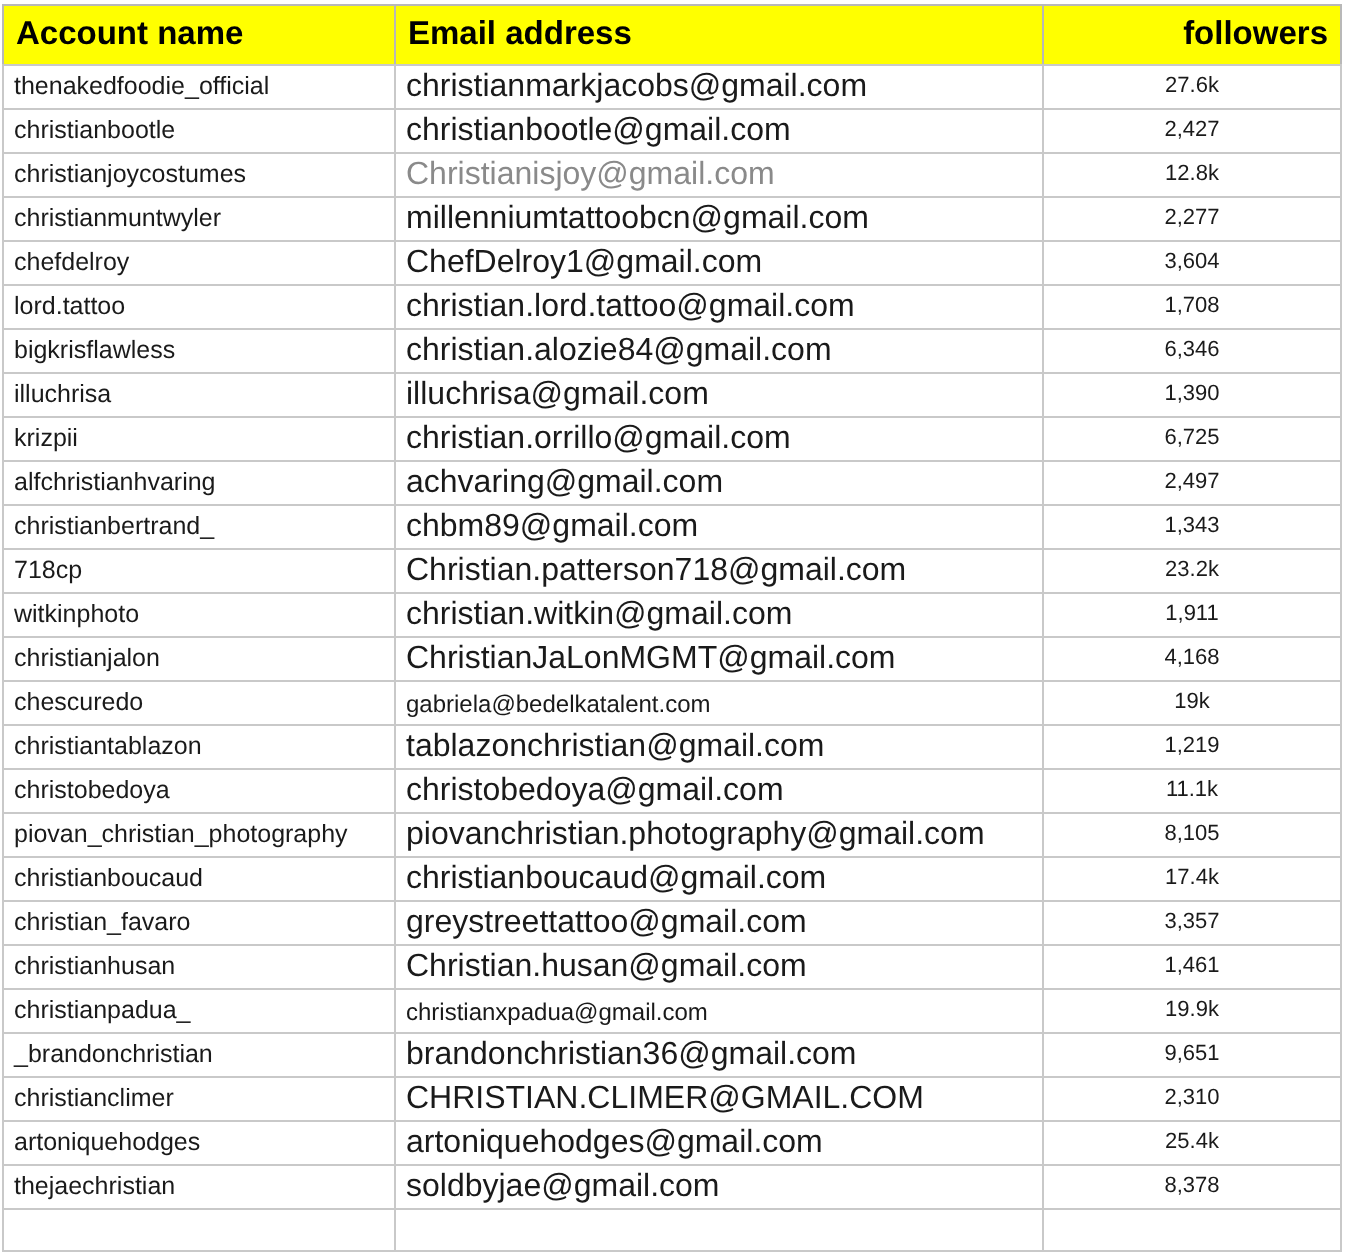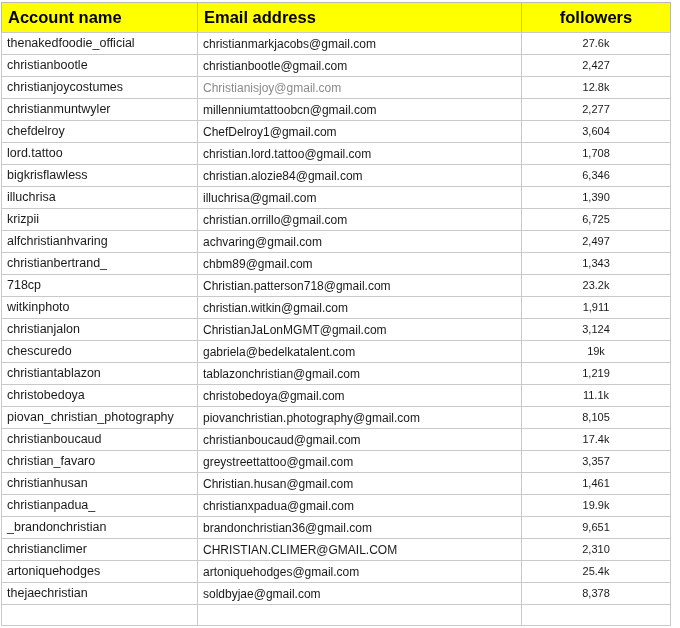--- a/index.html
+++ b/index.html
@@ -48,21 +48,21 @@
     padding: 0 6px;
     border: 1px solid #b8b8b8;
     border-right: none;
     border-bottom: none;
     text-align: left;
     white-space: nowrap;
     vertical-align: middle;
     box-sizing: border-box;
   }
   thead th.th-foll {
-    text-align: center;
+    text-align: right;
     border-left: 1px solid #b8b8b8;
     border-right: 1px solid #b8b8b8;
   }
   thead th.th-email {
     border-left: 1px solid #b8b8b8;
   }
 
   
   tbody td {
     height: 22px;
@@ -74,21 +74,21 @@
     line-height: 1;
     color: #1a1a1a;
     white-space: nowrap;
     overflow: hidden;
     vertical-align: middle;
     box-sizing: border-box;
     background: #ffffff;
   }
   tbody td.cell-email {
     border-left: 1px solid #c9c9c9;
-    font-size: 12px;
+    font-size: 16px;
   }
   tbody td.cell-foll {
     border-left: 1px solid #c9c9c9;
     border-right: 1px solid #c9c9c9;
     text-align: center;
     font-size: 11px;
   }
   tbody tr:last-child td {
     border-bottom: 1px solid #c9c9c9;
   }
@@ -184,21 +184,21 @@
           <td class="cell-foll">23.2k</td>
         </tr>
         <tr>
           <td class="cell-account">witkinphoto</td>
           <td class="cell-email">christian.witkin@gmail.com</td>
           <td class="cell-foll">1,911</td>
         </tr>
         <tr>
           <td class="cell-account">christianjalon</td>
           <td class="cell-email">ChristianJaLonMGMT@gmail.com</td>
-          <td class="cell-foll">3,124</td>
+          <td class="cell-foll">4,168</td>
         </tr>
         <tr>
           <td class="cell-account">chescuredo</td>
           <td class="cell-email small">gabriela@bedelkatalent.com</td>
           <td class="cell-foll">19k</td>
         </tr>
         <tr>
           <td class="cell-account">christiantablazon</td>
           <td class="cell-email">tablazonchristian@gmail.com</td>
           <td class="cell-foll">1,219</td>

